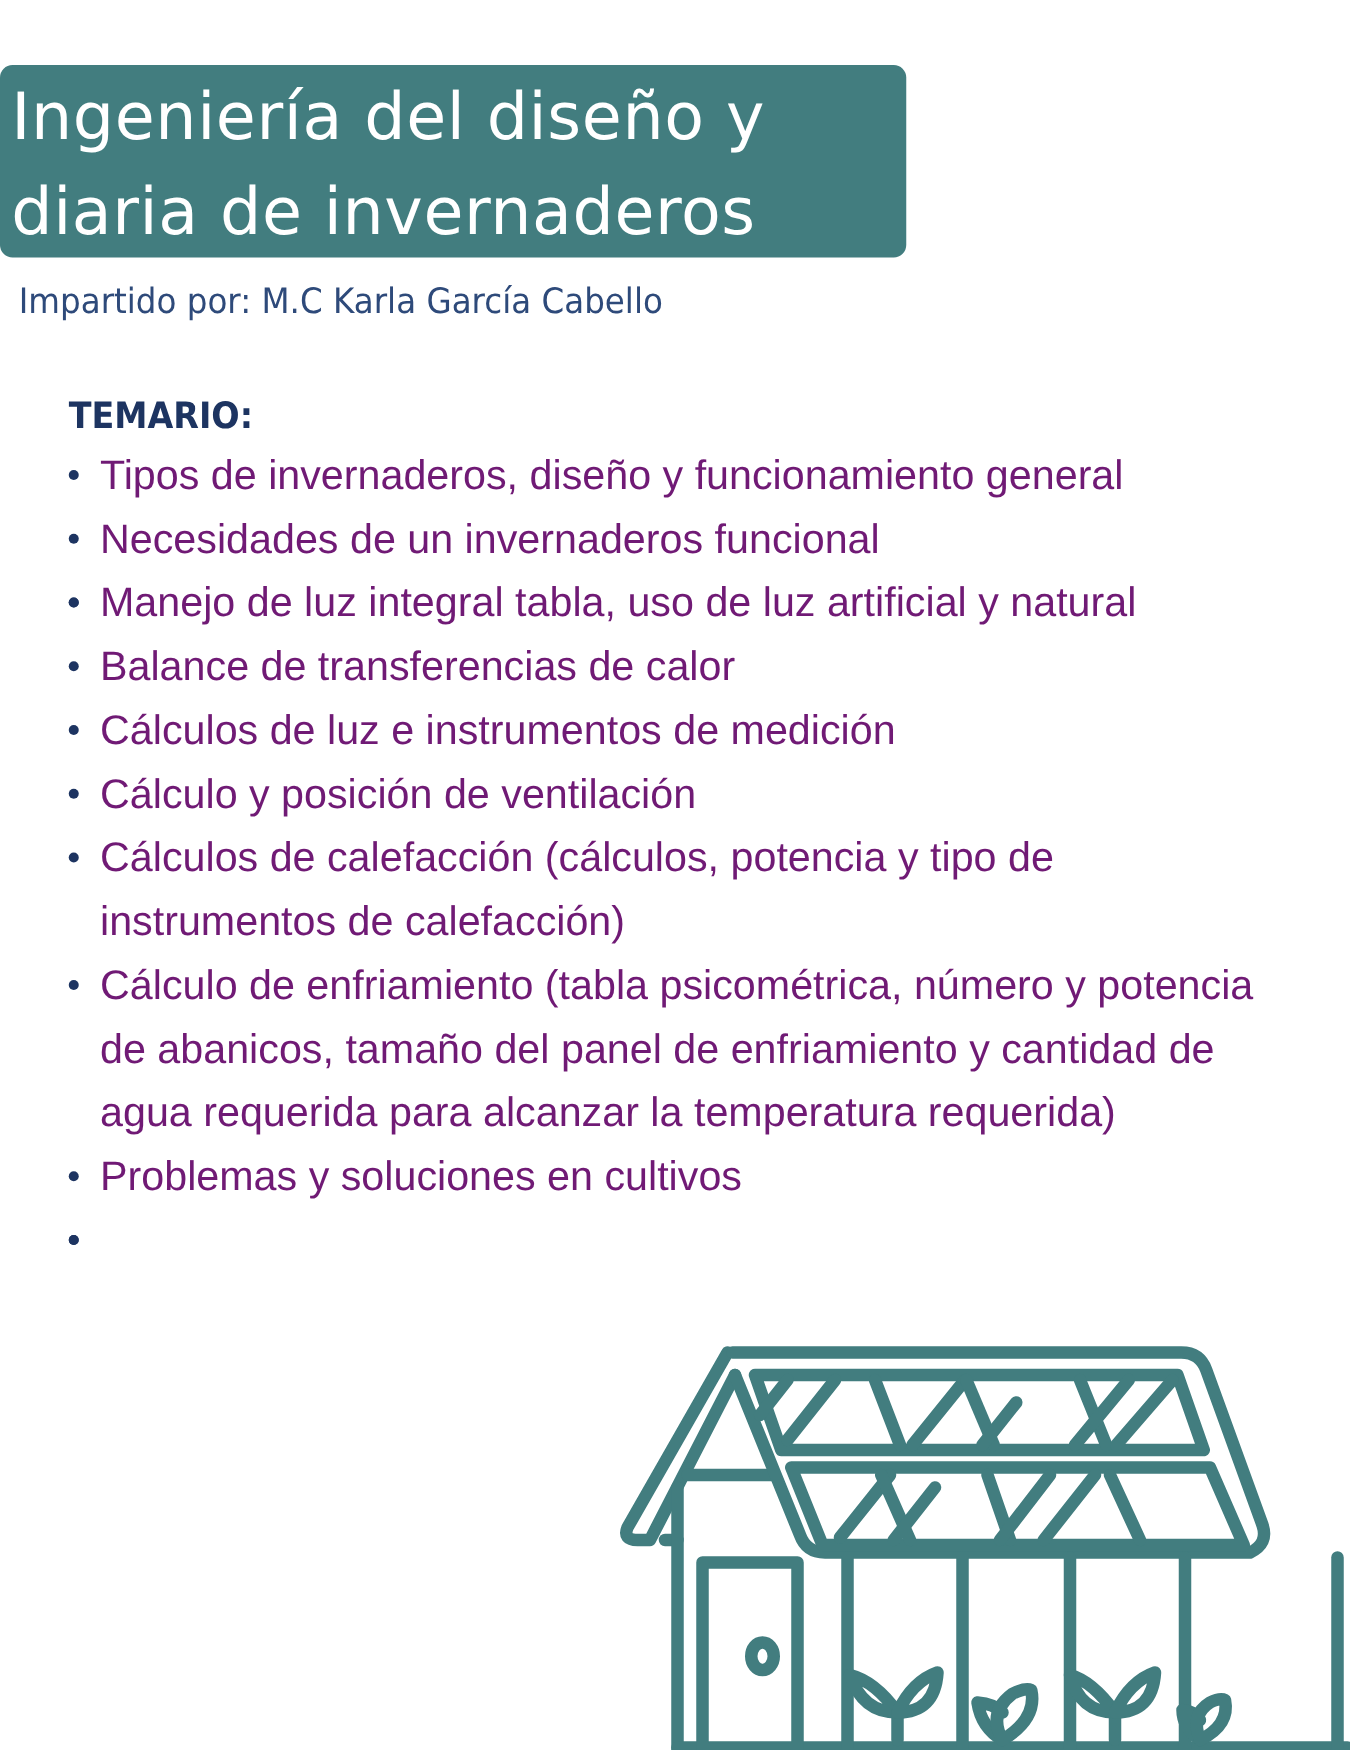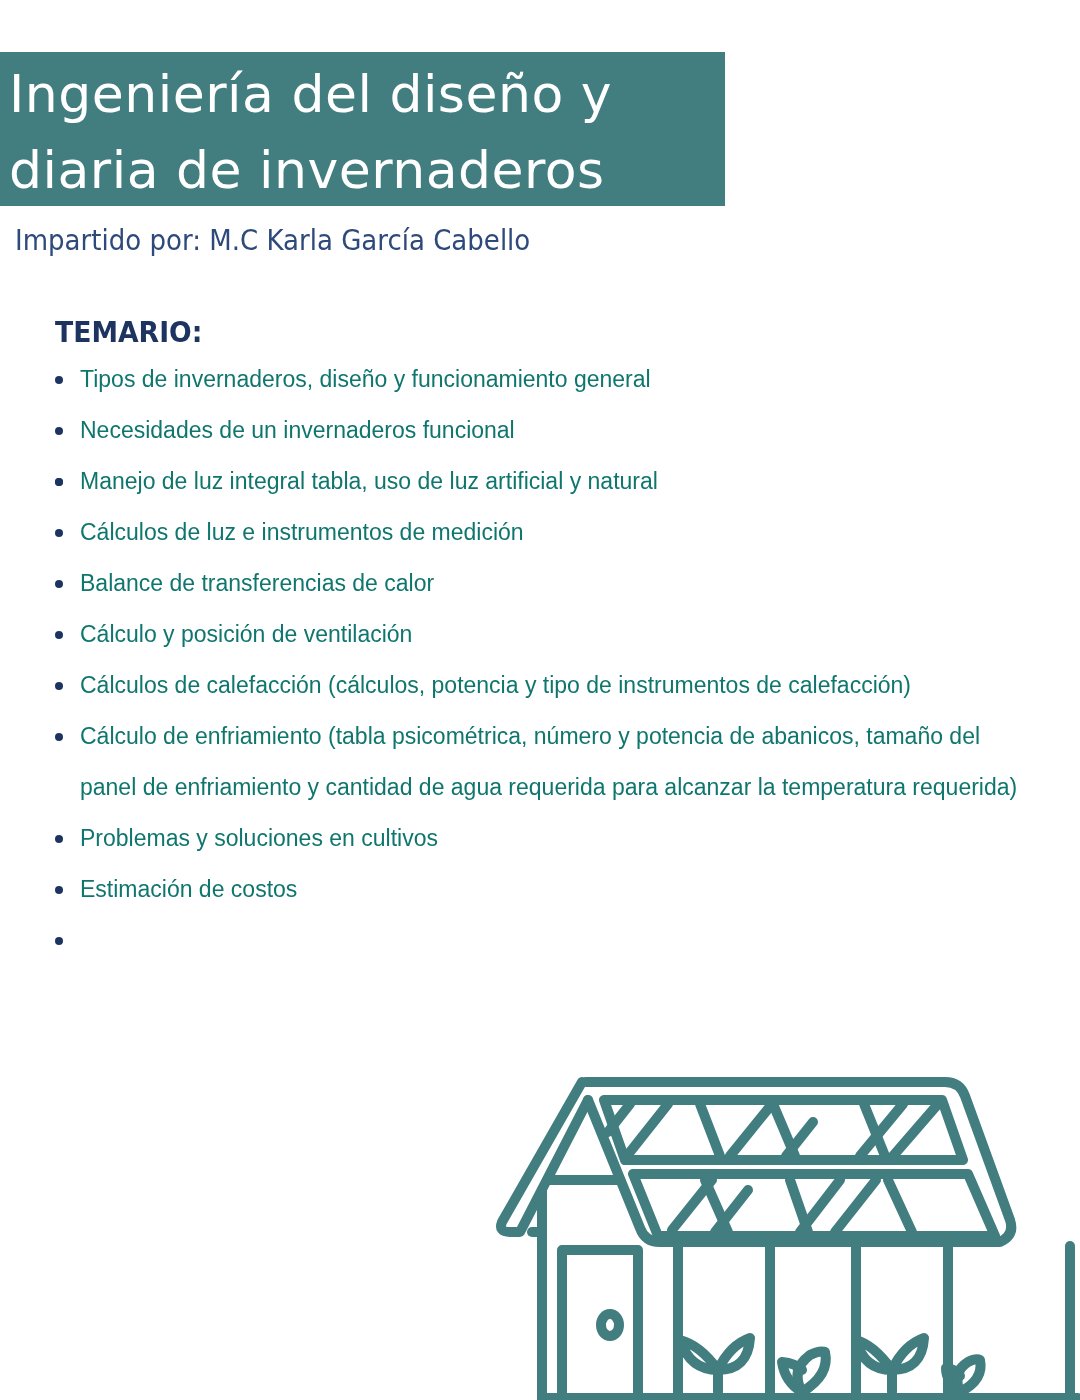--- a/index.html
+++ b/index.html
@@ -2,43 +2,43 @@
 <html><head>
 <meta charset="utf-8">
 <style>
   html, body { margin: 0; padding: 0; }
   body {
     width: 1080px; height: 1400px; background: #ffffff; position: relative; overflow: hidden;
     font-family: "Liberation Sans", sans-serif;
   }
   .title-box {
     position: absolute; left: 0; top: 52px; width: 725px; height: 154px;
-    background: #427d7f; box-sizing: border-box; padding: 4px 0 0 9px;
+    background: #427d7f; box-sizing: border-box; padding: 4px 0 0 9px; border-radius: 10px;
   }
   .title-line {
     display: block; color: #ffffff; font-family: "DejaVu Sans", sans-serif;
     font-size: 52px; line-height: 76px; font-weight: 400; letter-spacing: 0.5px; white-space: nowrap;
   }
   .subtitle {
     position: absolute; left: 15px; top: 221px; color: #2e4a7a;
     font-family: "DejaVu Sans", sans-serif; font-size: 28px; line-height: 40px;
     transform: scaleX(0.93); transform-origin: left center; white-space: nowrap;
   }
   .temario-label {
     position: absolute; left: 55px; top: 312px; color: #1d3461;
     font-family: "DejaVu Sans", sans-serif; font-weight: bold; font-size: 29px; line-height: 40px;
     transform: scaleX(0.92); transform-origin: left center;
   }
   .topics {
     position: absolute; left: 55px; top: 354px; width: 990px;
     margin: 0; padding: 0; list-style: none;
   }
   .topic {
-    position: relative; padding-left: 25px; color: #0f766e;
-    font-size: 23px; line-height: 51px;
+    position: relative; padding-left: 25px; color: #701a75;
+    font-size: 33px; line-height: 51px;
   }
   .bullet {
     position: absolute; left: 0; top: 22px; width: 8px; height: 8px; border-radius: 50%;
     background: #1d3461;
   }
   .greenhouse {
     position: absolute; left: 490px; top: 1070px; width: 590px; height: 330px;
   }
 </style>
 </head>
@@ -51,27 +51,27 @@
 
 <div class="subtitle">Impartido por: M.C Karla García Cabello</div>
 
 <div class="temario-label">TEMARIO:</div>
 
 <ul class="topics">
   <li class="topic"><span class="bullet"></span><span>Tipos de invernaderos, diseño y funcionamiento general</span></li>
   <li class="topic"><span class="bullet"></span><span>Necesidades de un invernaderos funcional</span></li>
   <li class="topic"><span class="bullet"></span></li>
   <li class="topic"><span class="bullet"></span><span>Manejo de luz integral tabla, uso de luz artificial y natural</span></li>
+  <li class="topic"><span class="bullet"></span><span>Balance de transferencias de calor</span></li>
   <li class="topic"><span class="bullet"></span><span>Cálculos de luz e instrumentos de medición</span></li>
-  <li class="topic"><span class="bullet"></span><span>Balance de transferencias de calor</span></li>
   <li class="topic"><span class="bullet"></span><span>Cálculo y posición de ventilación</span></li>
   <li class="topic" style="width:880px"><span class="bullet"></span><span>Cálculos de calefacción (cálculos, potencia y tipo de instrumentos de calefacción)</span></li>
   <li class="topic" style="width:945px"><span class="bullet"></span><span>Cálculo de enfriamiento (tabla psicométrica, número y potencia de abanicos, tamaño del panel de enfriamiento y cantidad de agua requerida para alcanzar la temperatura requerida)</span></li>
   <li class="topic"><span class="bullet"></span><span>Problemas y soluciones en cultivos</span></li>
-  <li class="topic"><span class="bullet"></span><span>Estimación de costos</span></li>
+  <li class="topic"><span class="bullet"></span></li>
   <li class="topic"><span class="bullet"></span></li>
 </ul>
 
 <svg class="greenhouse" viewBox="0 0 590 330" fill="none" stroke="#427d7f" stroke-width="10" stroke-linejoin="round" stroke-linecap="round">
 
   <path d="M92 12 L12 152 Q8 162 20 162 L30 162 L98 30"></path>
   <path d="M42 162 L52 162"></path>
   <line x1="60" y1="110" x2="128" y2="110"></line>
 
   <path d="M96 12 L455 12 Q470 12 475 26 L520 150 Q525 165 510 172 L170 172 Q155 172 150 158 L98 30"></path>

